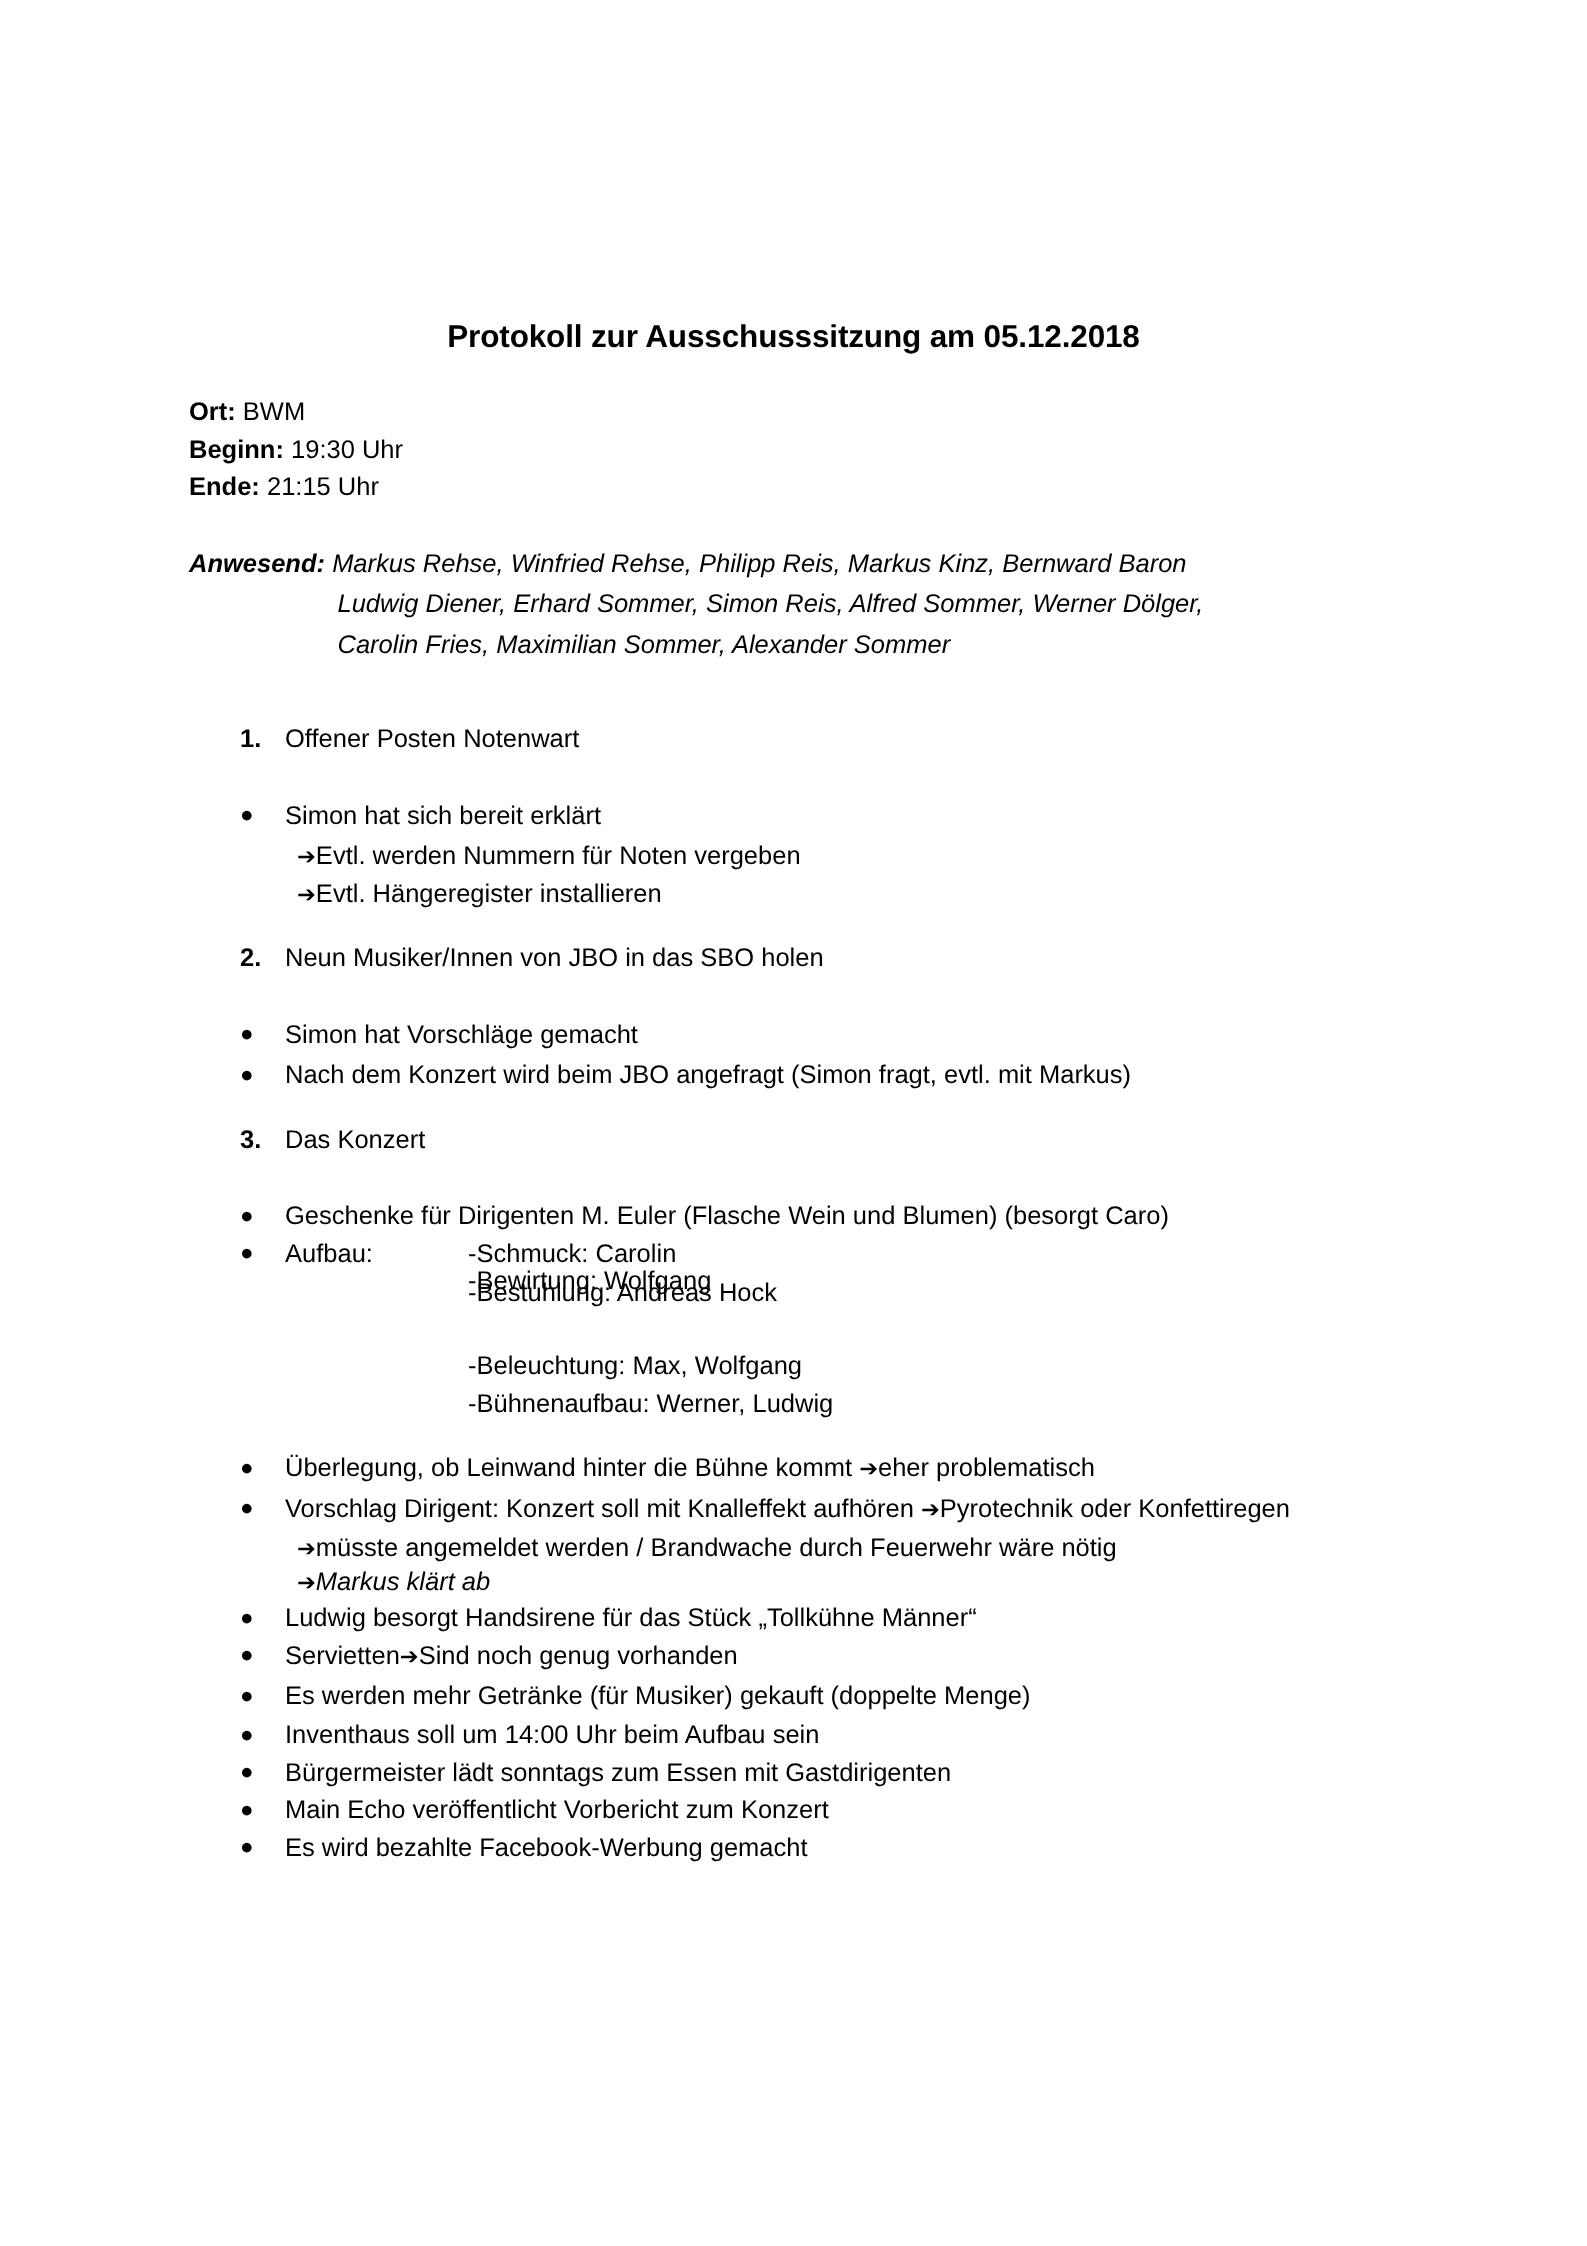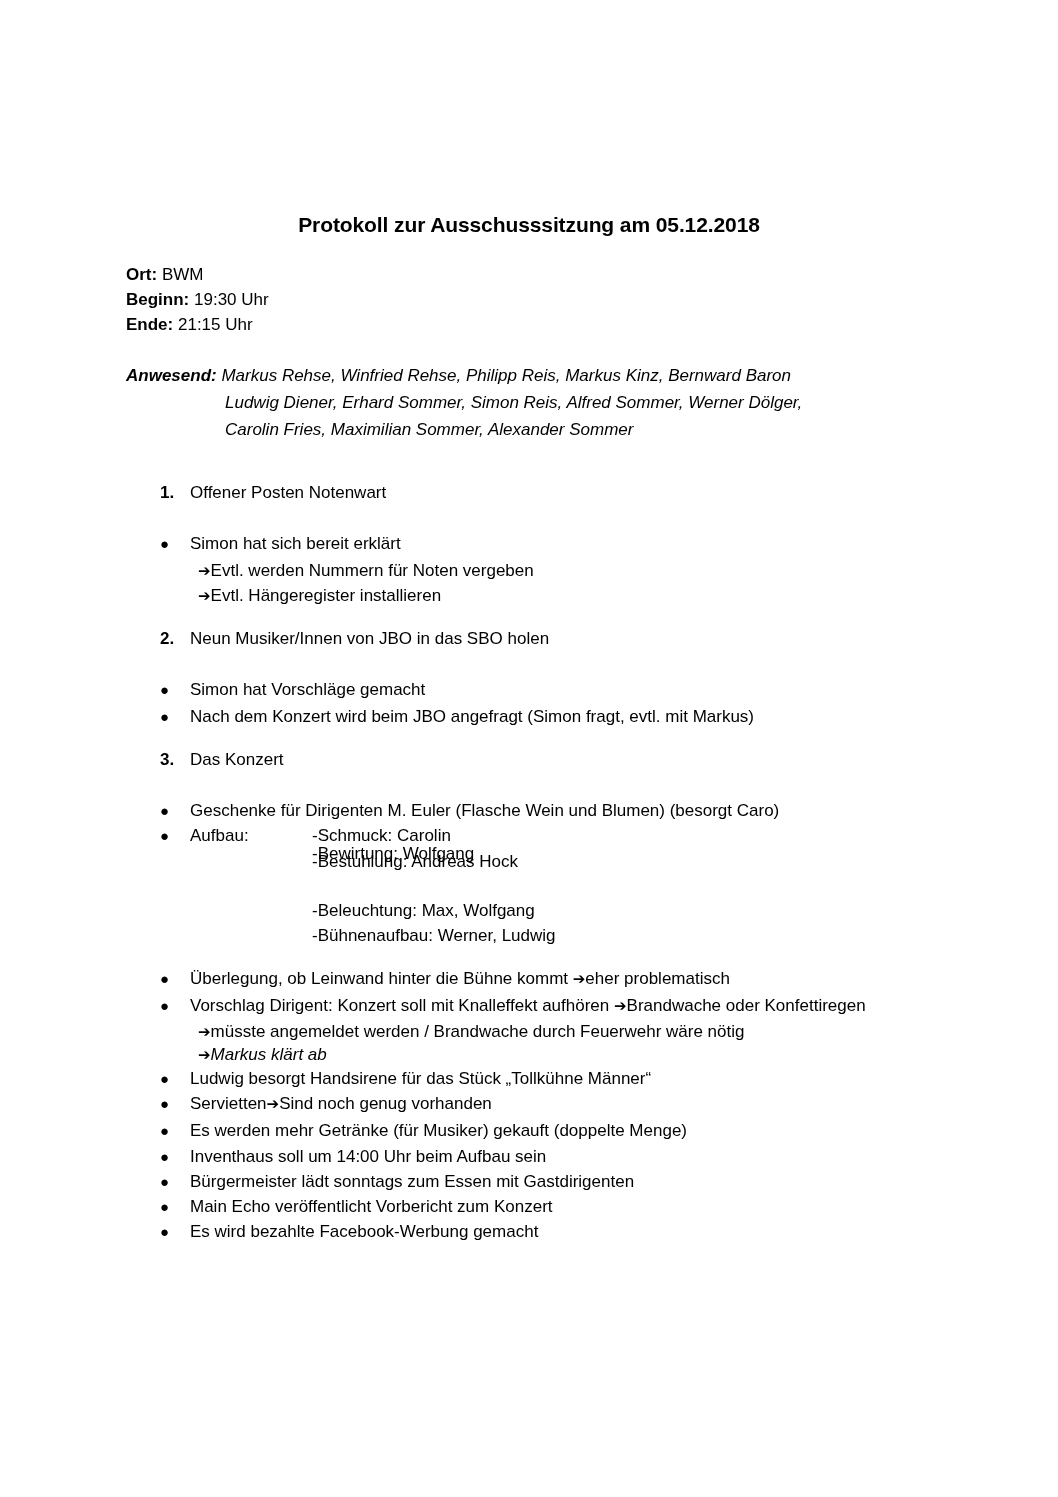--- a/index.html
+++ b/index.html
@@ -221,21 +221,21 @@
       <span>-Bühnenaufbau: Werner, Ludwig</span>
     </div>
 
     <div class="bullet-row" style="top:965px;">
       <span class="bullet-dot">●</span>
       <span class="bullet-text"><span>Überlegung, ob Leinwand hinter die Bühne kommt </span><span class="arrow-glyph">➔</span><span>eher problematisch</span></span>
     </div>
 
     <div class="bullet-row" style="top:992px;">
       <span class="bullet-dot">●</span>
-      <span class="bullet-text"><span>Vorschlag Dirigent: Konzert soll mit Knalleffekt aufhören </span><span class="arrow-glyph">➔</span><span>Brandwache oder Konfettiregen</span></span>
+      <span class="bullet-text"><span>Vorschlag Dirigent: Konzert soll mit Knalleffekt aufhören </span><span class="arrow-glyph">➔</span><span>Pyrotechnik oder Konfettiregen</span></span>
     </div>
     <div class="sub-arrow" style="top:1018px;">
       <span class="arrow-glyph">➔</span><span>müsste angemeldet werden / Brandwache durch Feuerwehr wäre nötig</span>
     </div>
     <div class="sub-arrow" style="top:1041px;font-style:italic;">
       <span class="arrow-glyph">➔</span><span>Markus klärt ab</span>
     </div>
 
     <div class="bullet-row" style="top:1065px;">
       <span class="bullet-dot">●</span>

